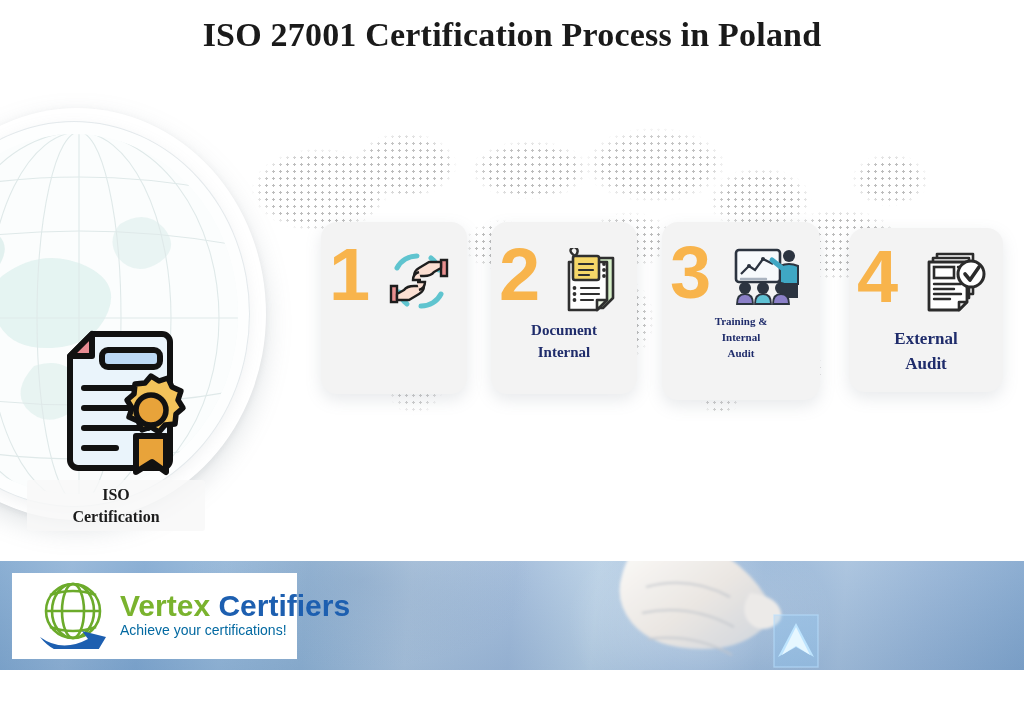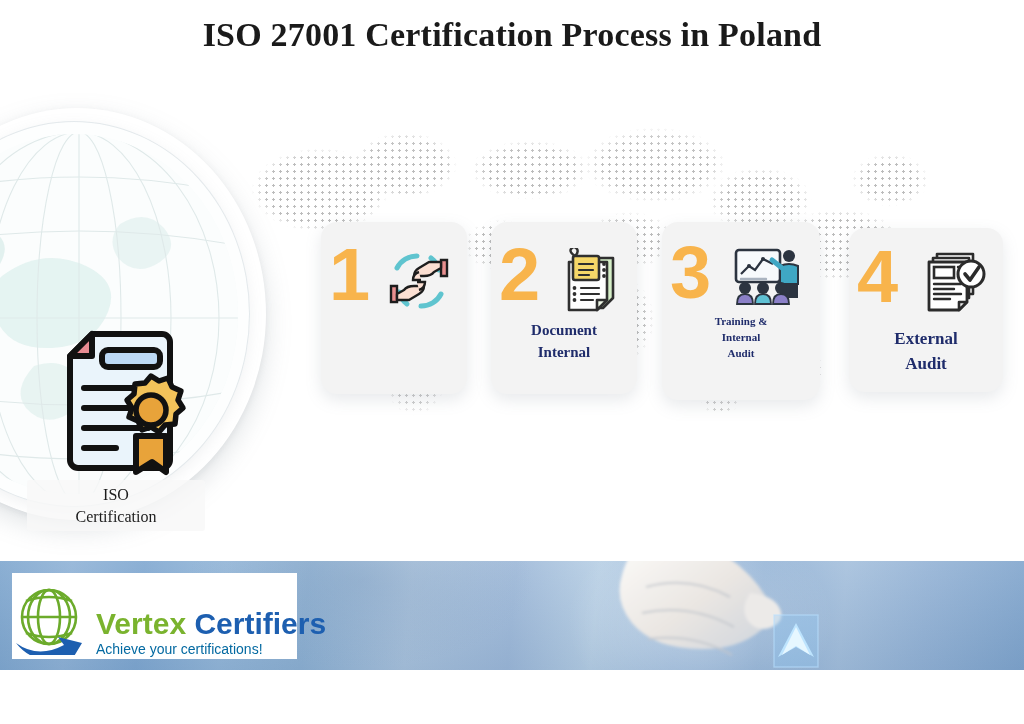--- a/index.html
+++ b/index.html
@@ -91,21 +91,21 @@
   }
   .globe-face svg { position:absolute; left:-26px; top:-6px; }
 
   .iso-doc-icon { position:absolute; left:152px; top:212px; }
   .iso-label {
     position:absolute; left:139px; top:372px; width:166px;
     text-align:center; line-height:1.35;
     font-size:16px; color:#1c1c1c;
     font-family:"Liberation Serif", serif;
     background:rgba(248,248,248,.82);
-    padding:4px 6px; border-radius:3px;
+    padding:4px 6px; border-radius:3px;font-weight:bold;
   }
 
   
   .card {
     position:absolute;
     border-radius:16px;
     background:#f3f3f3;
     box-shadow:0 6px 16px rgba(130,140,150,.18);
   }
   .card::before {
@@ -154,22 +154,22 @@
   .banner-hand {
     position:absolute; left:600px; top:-8px; width:230px; height:125px;
   }
   .banner-glow {
     position:absolute; left:770px; top:52px; width:56px; height:58px;
   }
 
   .logo-box {
     position:absolute; left:12px; top:573px; width:285px; height:86px;
     background:#ffffff;
-    display:flex; align-items:flex-end;
-    padding-left:0;
+    display:flex; align-items:center;
+    padding-left:24px;
     box-sizing:border-box;
   }
   .logo-globe { flex:0 0 auto; margin-right:6px; }
   .logo-text { position:relative; top:-2px; }
   .logo-name {
     font-family:"Liberation Sans", sans-serif;
     font-size:30px; font-weight:bold; line-height:1.05;
     white-space:nowrap;
   }
   .logo-vertex { color:#7ab32e; }

